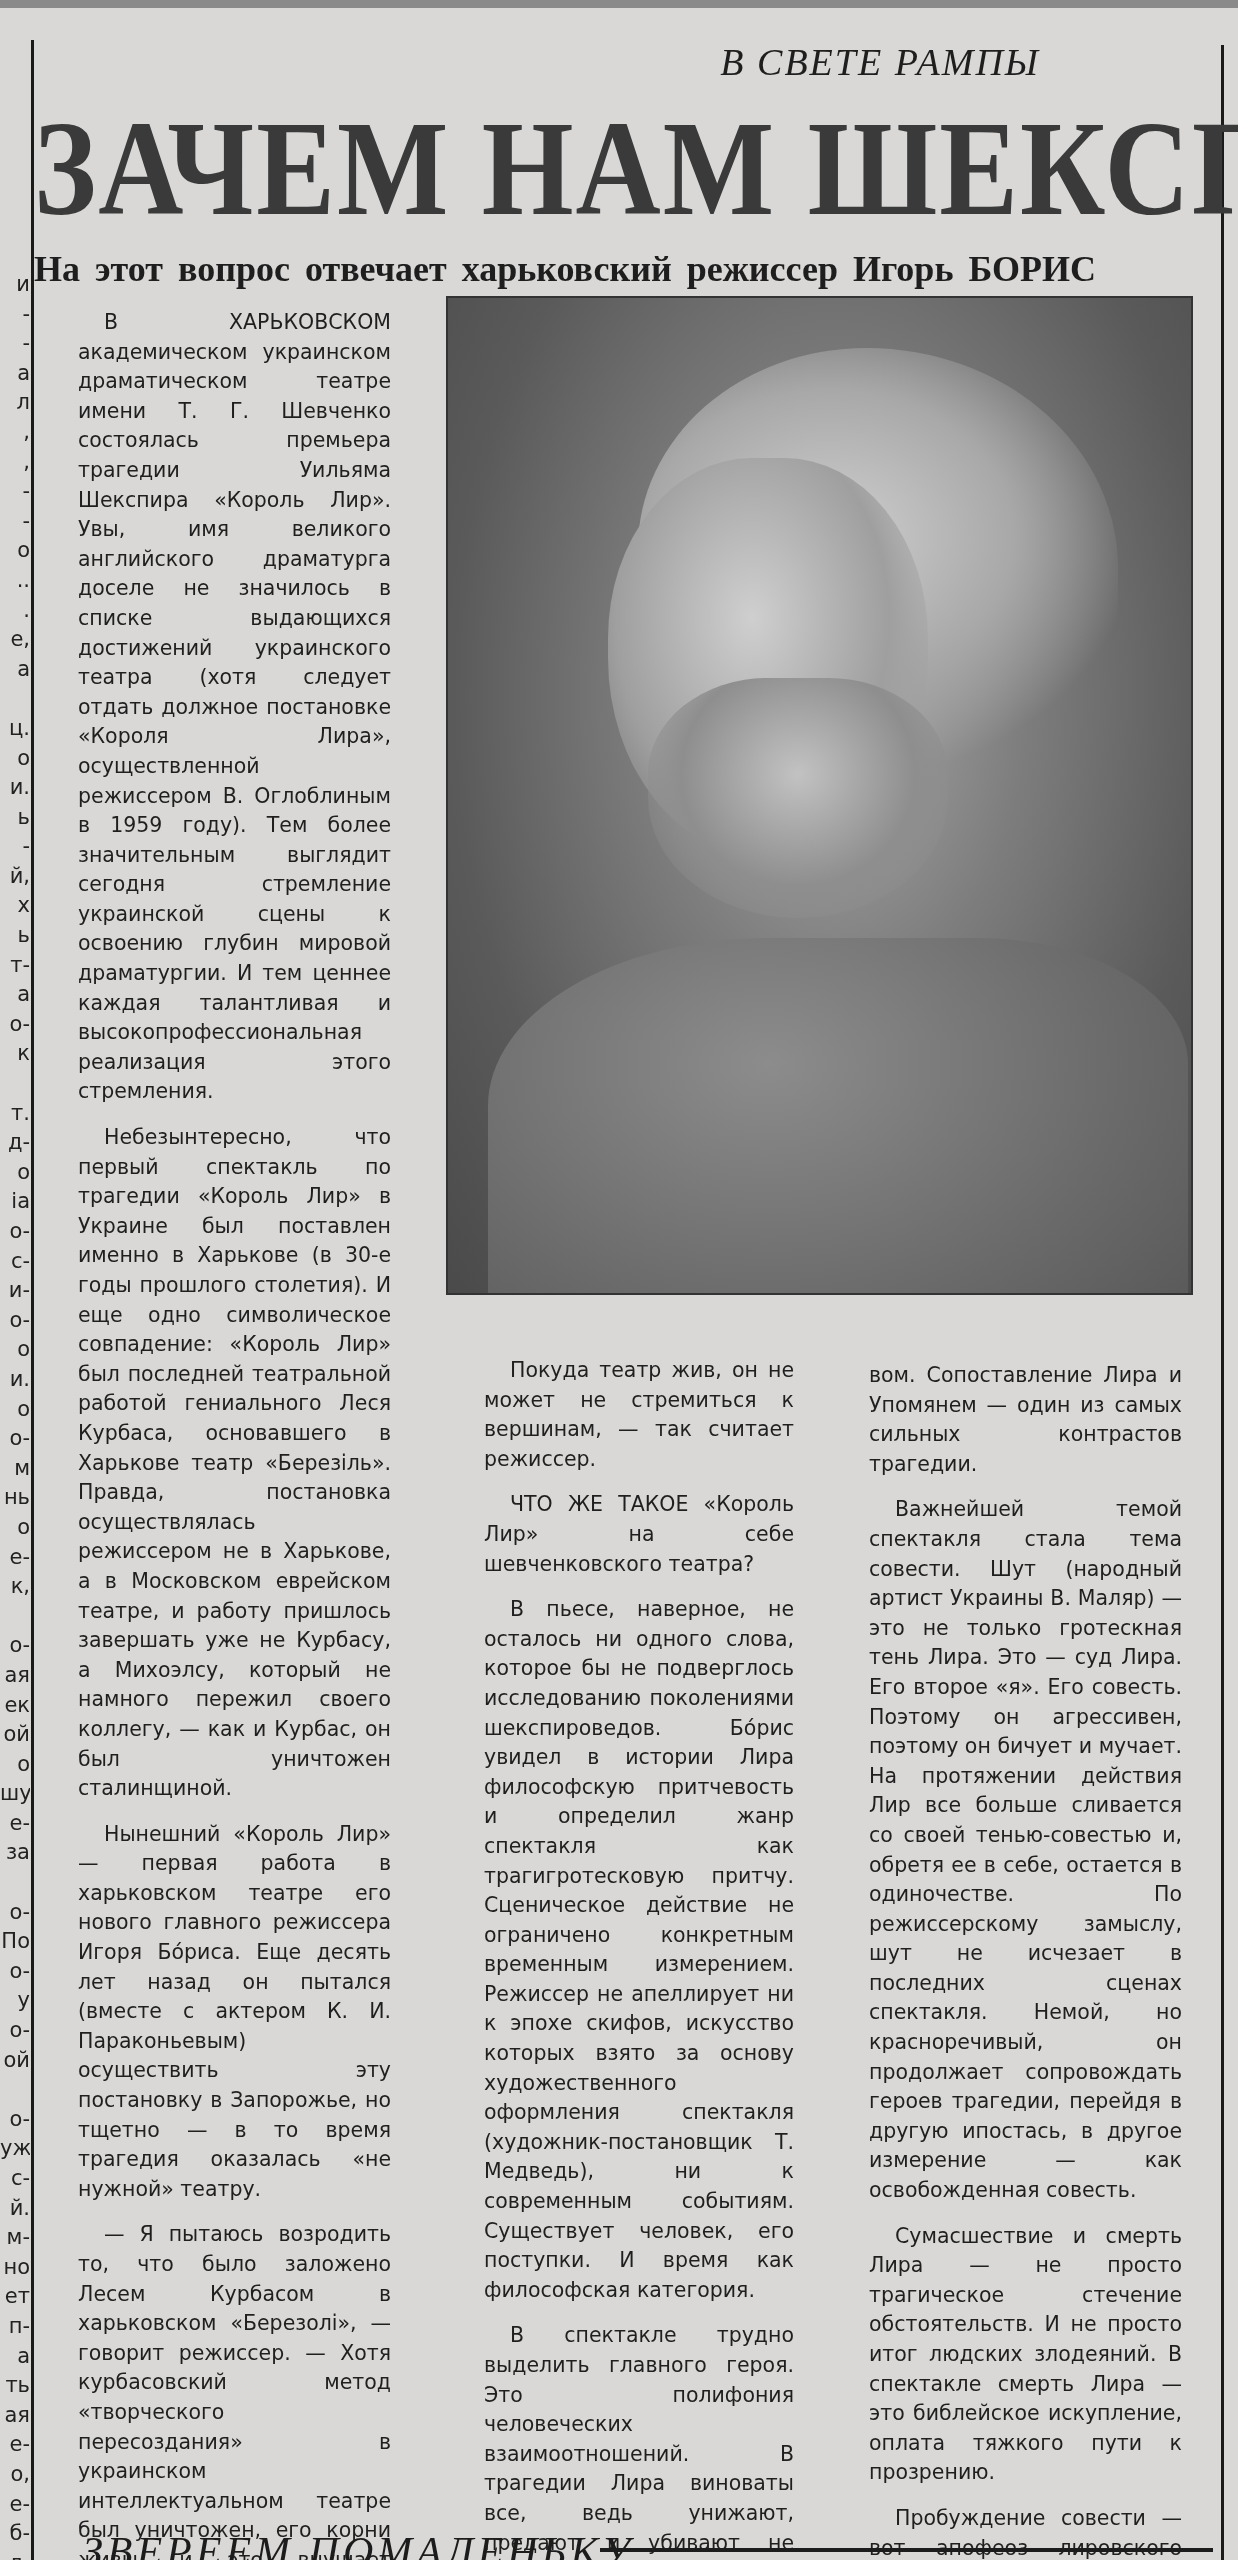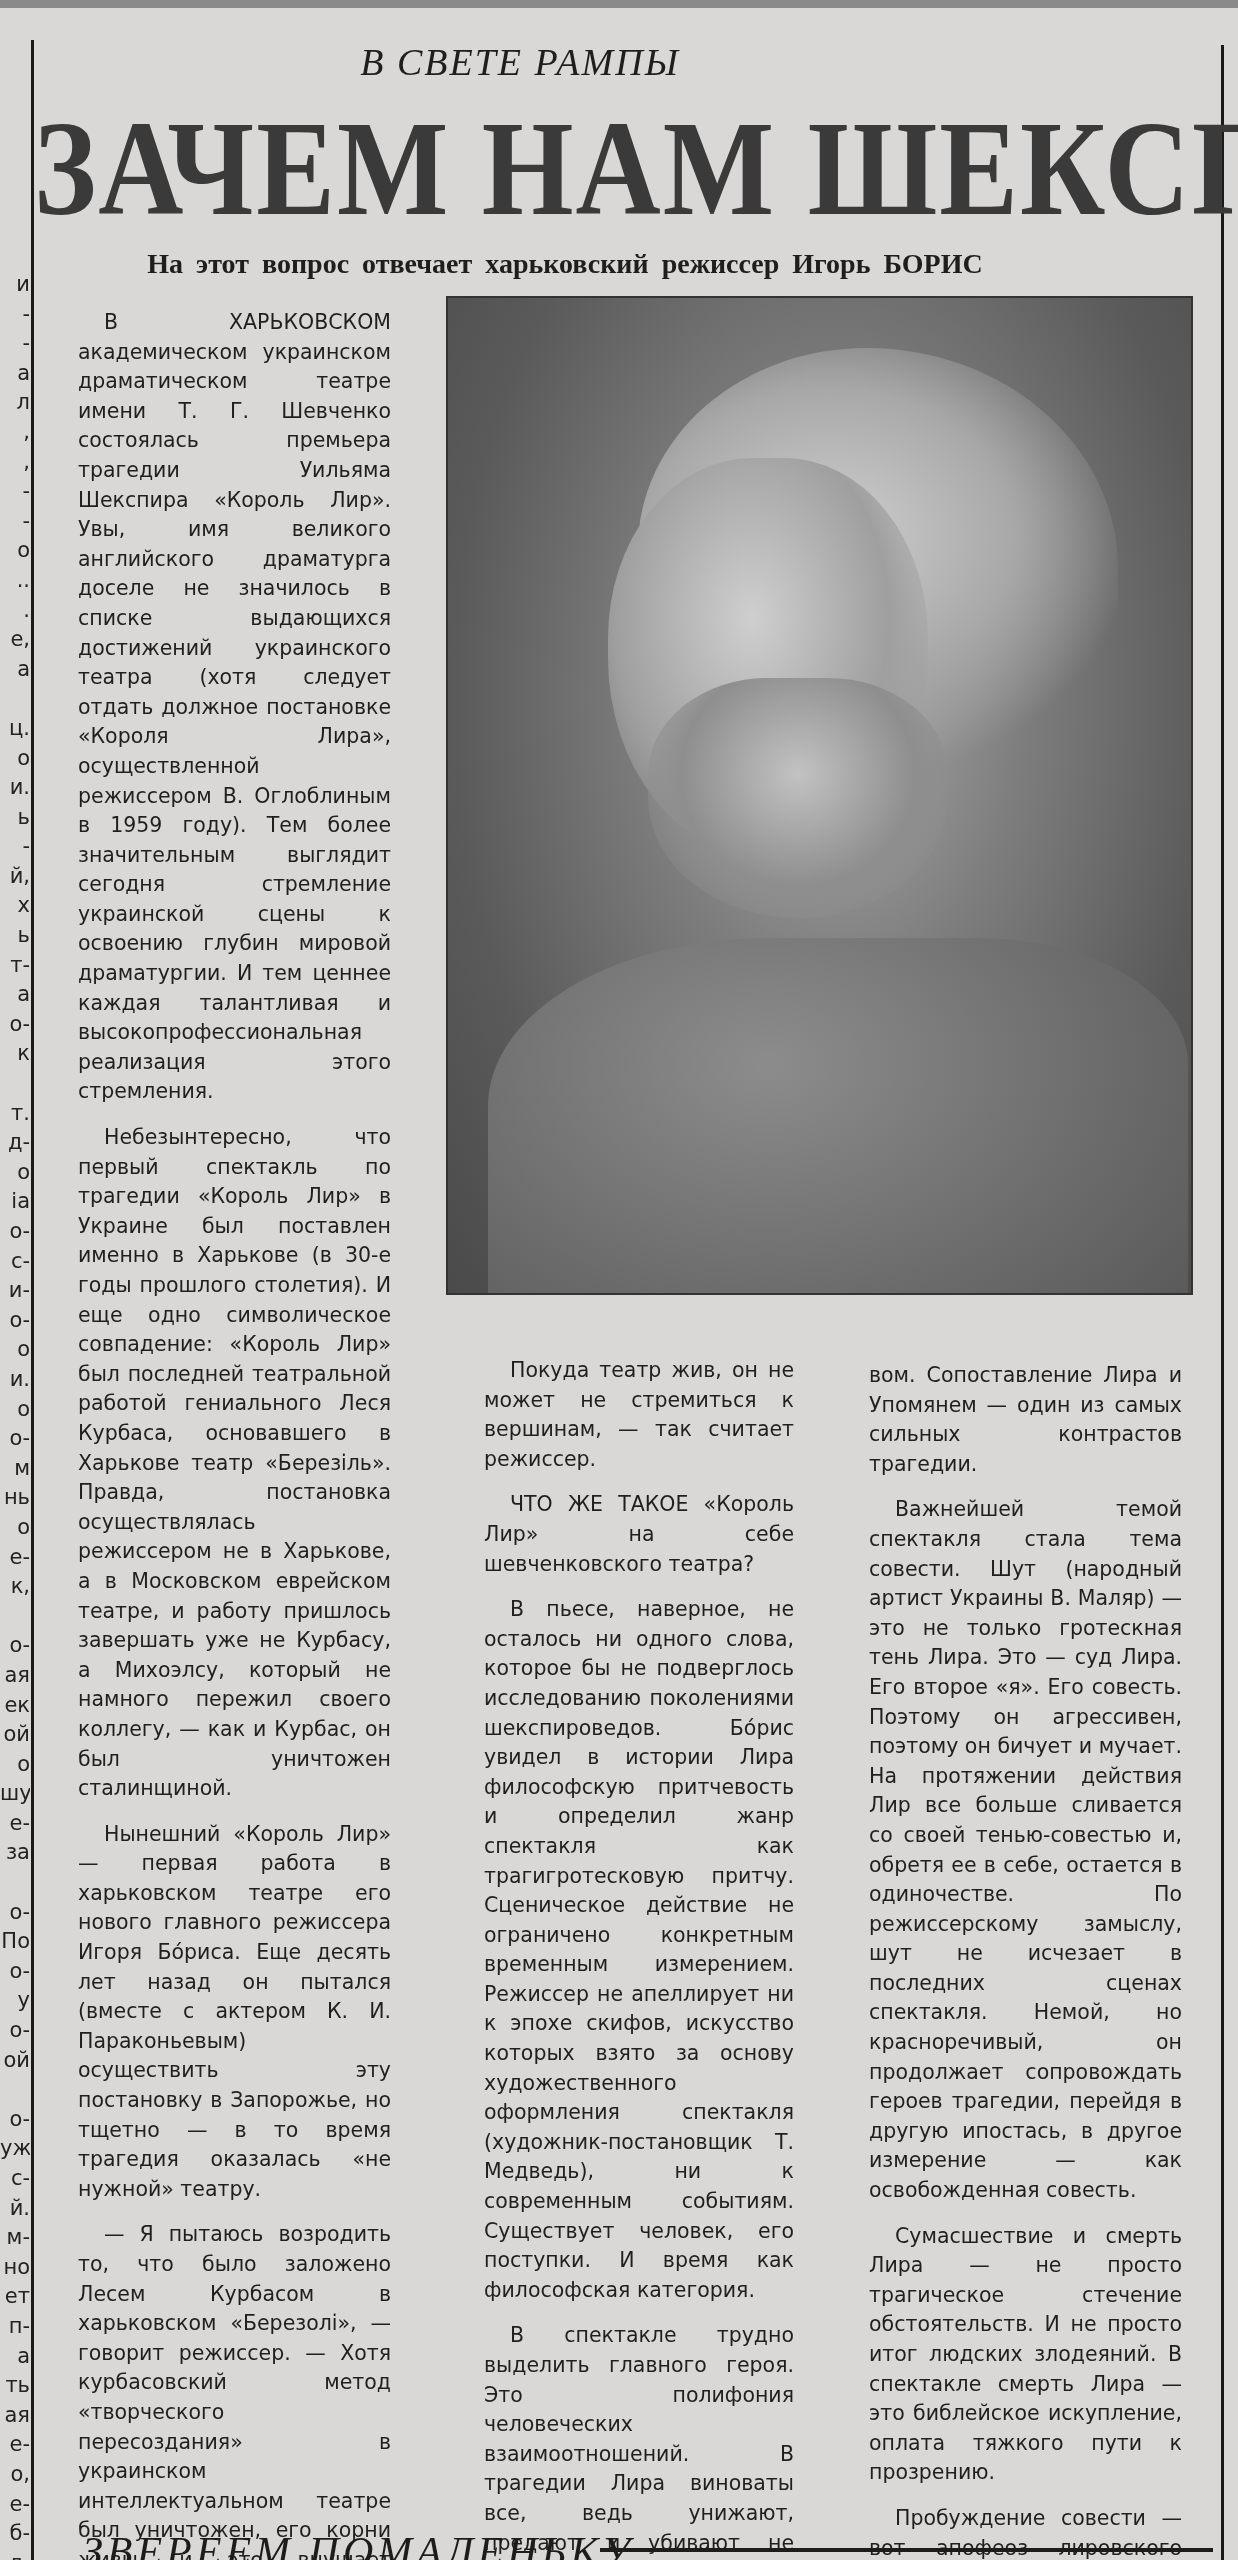--- a/index.html
+++ b/index.html
@@ -13,35 +13,35 @@
   .page-top-rule { position: absolute; left: 0; top: 0; width: 1238px; height: 8px; background: #8a8a8a; }
   .left-fragment {
     position: absolute; left: 0; top: 270px; width: 30px; height: 2290px;
     overflow: hidden; font-size: 21px; line-height: 29.6px; text-align: right;
     color: #222; font-family: "DejaVu Sans", sans-serif;
   }
   .left-fragment div { white-space: nowrap; }
   .left-rule { position: absolute; left: 31px; top: 40px; width: 3px; height: 2520px; background: #1a1a1a; }
   .right-rule { position: absolute; left: 1221px; top: 45px; width: 3px; height: 2515px; background: #1a1a1a; }
   .rubric {
-    position: absolute; left: 0; width: 1040px; top: 40px; text-align: center;
+    position: absolute; left: 0; width: 1040px; top: 40px; text-align: right;
     font-family: "Liberation Serif", serif; font-style: italic;
     font-size: 38px; letter-spacing: 2px; color: #1e1e1e;
   }
   .headline {
     position: absolute; left: 34px; width: 1186px; top: 100px; text-align: center;
     font-family: "Liberation Serif", serif; font-weight: bold;
     font-size: 118px; line-height: 120px; letter-spacing: 2px; color: #3a3a3a;
     transform: scaleY(1.15); transform-origin: top;
     white-space: nowrap;
   }
   .subheadline {
     position: absolute; left: 34px; width: 1062px; top: 248px; text-align: center;
     font-family: "Liberation Serif", serif; font-weight: bold;
-    font-size: 28px; color: #1e1e1e; word-spacing: 6px;
+    font-size: 36px; color: #1e1e1e; word-spacing: 6px;
   }
   .col {
     position: absolute; font-size: 20.5px; line-height: 29.6px;
     text-align: justify; color: #1f1f1f;
     font-family: "DejaVu Sans", sans-serif;
   }
   .col p { margin: 16px; text-indent: 26px; }
   .col1 { left: 62px; top: 292px; width: 345px; }
   .col2 { left: 468px; top: 1340px; width: 342px; }
   .col3 { left: 853px; top: 1345px; width: 345px; }

